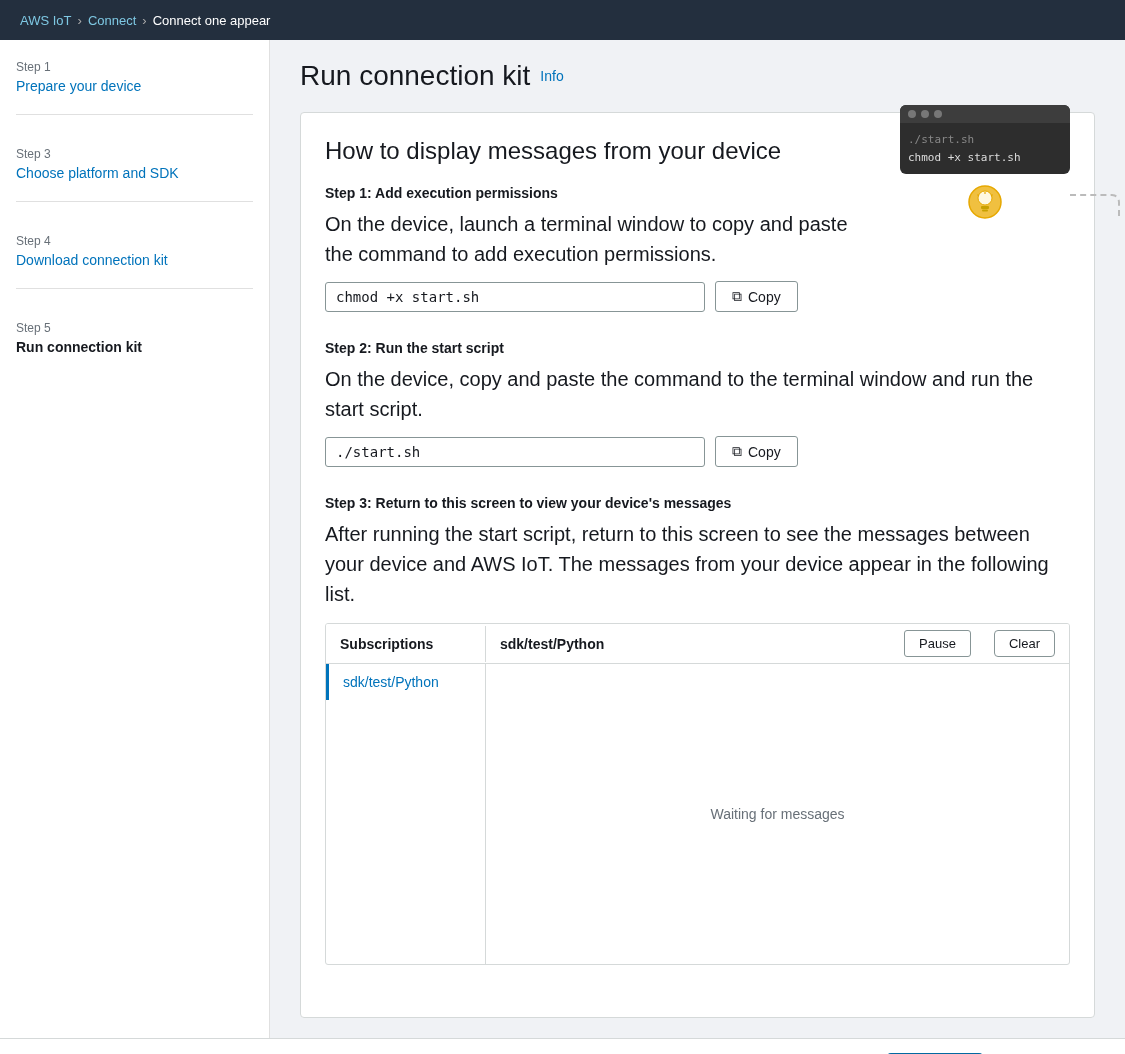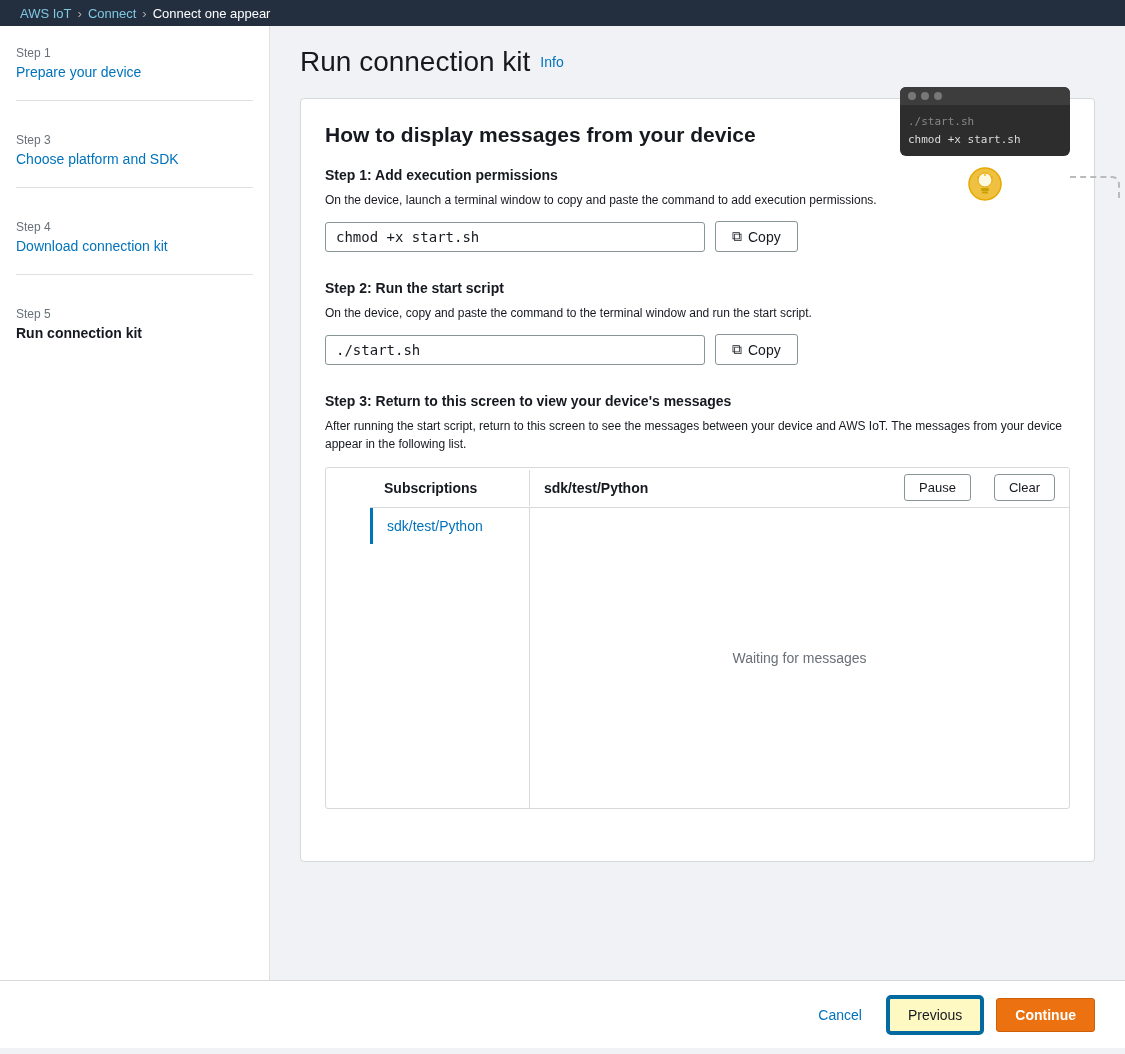--- a/index.html
+++ b/index.html
@@ -9,21 +9,21 @@
       background: #f0f2f5;
       color: #16191f;
       width: 1125px;
       min-height: 1054px;
     }
 
     
     .top-nav {
       background: #232f3e;
       padding: 0 20px;
-      height: 26px;
+      height: 40px;
       display: flex;
       align-items: center;
       gap: 6px;
       font-size: 13px;
       color: #fff;
     }
     .top-nav a {
       color: #7ec8e3;
       text-decoration: none;
     }
@@ -94,37 +94,37 @@
 
     
     .card {
       background: #fff;
       border: 1px solid #d5d9d9;
       border-radius: 4px;
       padding: 24px;
     }
 
     .card-heading {
-      font-size: 21px;
-      font-weight: 700;
+      font-size: 24px;
+      font-weight: 400;
       color: #16191f;
       margin-bottom: 20px;
     }
 
     
     .instruction-step {
       margin-bottom: 28px;
     }
     .instruction-step-title {
       font-size: 14px;
       font-weight: 700;
       margin-bottom: 8px;
     }
     .instruction-step-desc {
-      font-size: 12px;
+      font-size: 20px;
       color: #16191f;
       margin-bottom: 12px;
       line-height: 1.5;
     }
 
     .command-row {
       display: flex;
       align-items: center;
       gap: 10px;
     }
@@ -188,21 +188,20 @@
     .terminal-line-dim {
       color: #888;
     }
 
     
     .subscriptions-panel {
       border: 1px solid #d5d9d9;
       border-radius: 3px;
       overflow: hidden;
       margin-top: 14px;
-      padding-left: 44px;
     }
     .subscriptions-header {
       display: flex;
       align-items: center;
       border-bottom: 1px solid #d5d9d9;
       background: #fff;
     }
     .subscriptions-col-header {
       padding: 10px 14px;
       font-size: 14px;

